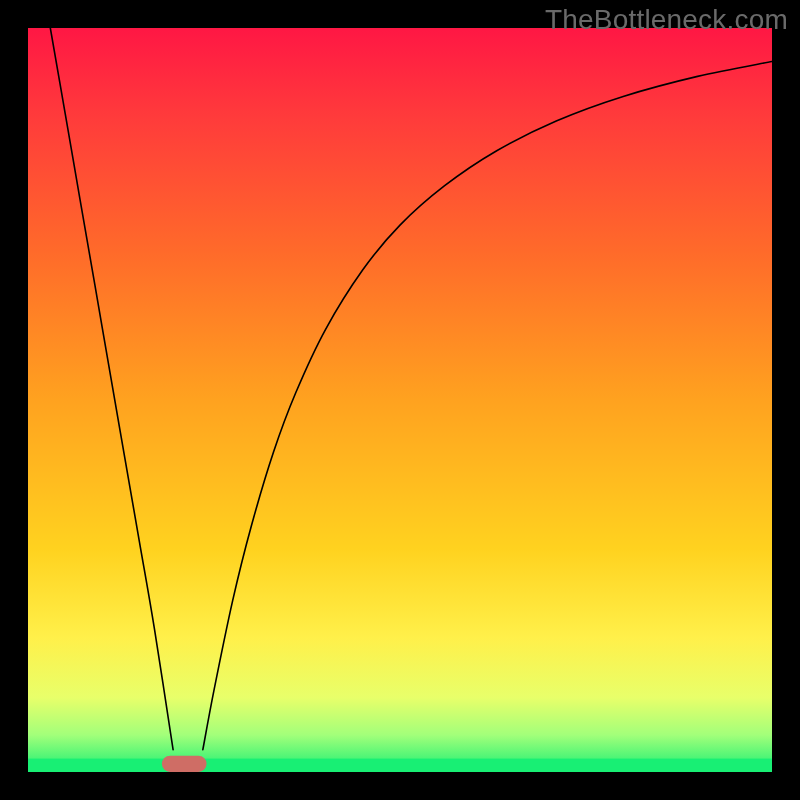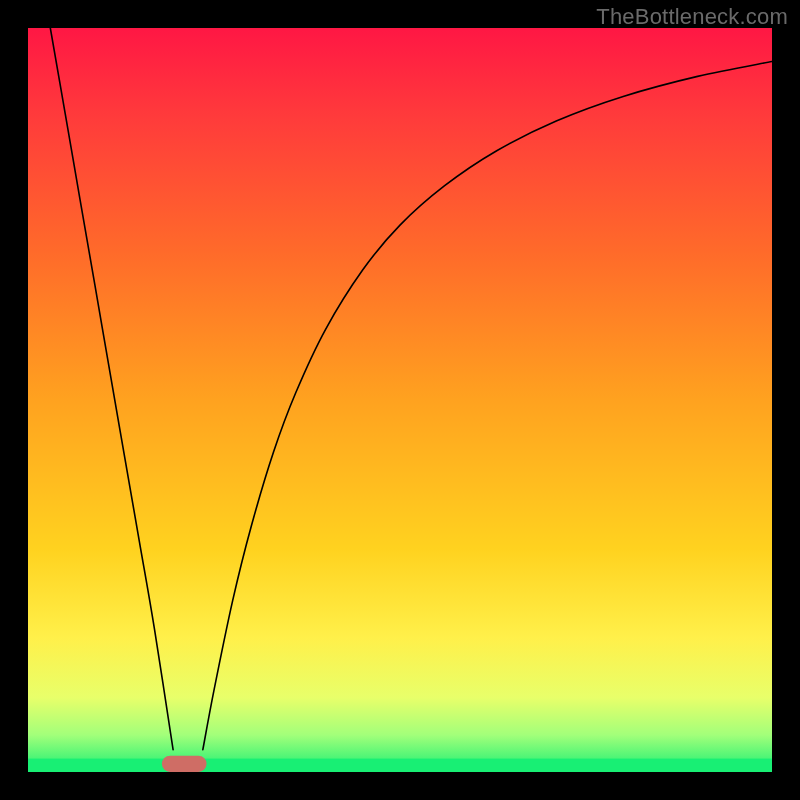--- a/index.html
+++ b/index.html
@@ -14,21 +14,21 @@
   .frame {
     position: relative;
     width: 800px;
     height: 800px;
   }
   .watermark {
     position: absolute;
     top: 4px;
     right: 12px;
     color: #6a6a6a;
-    font-size: 22px;
+    font-size: 28px;
     font-weight: 400;
     letter-spacing: 0.2px;
     z-index: 10;
   }
   svg {
     display: block;
   }
 </style>
 </head>
 <body>

